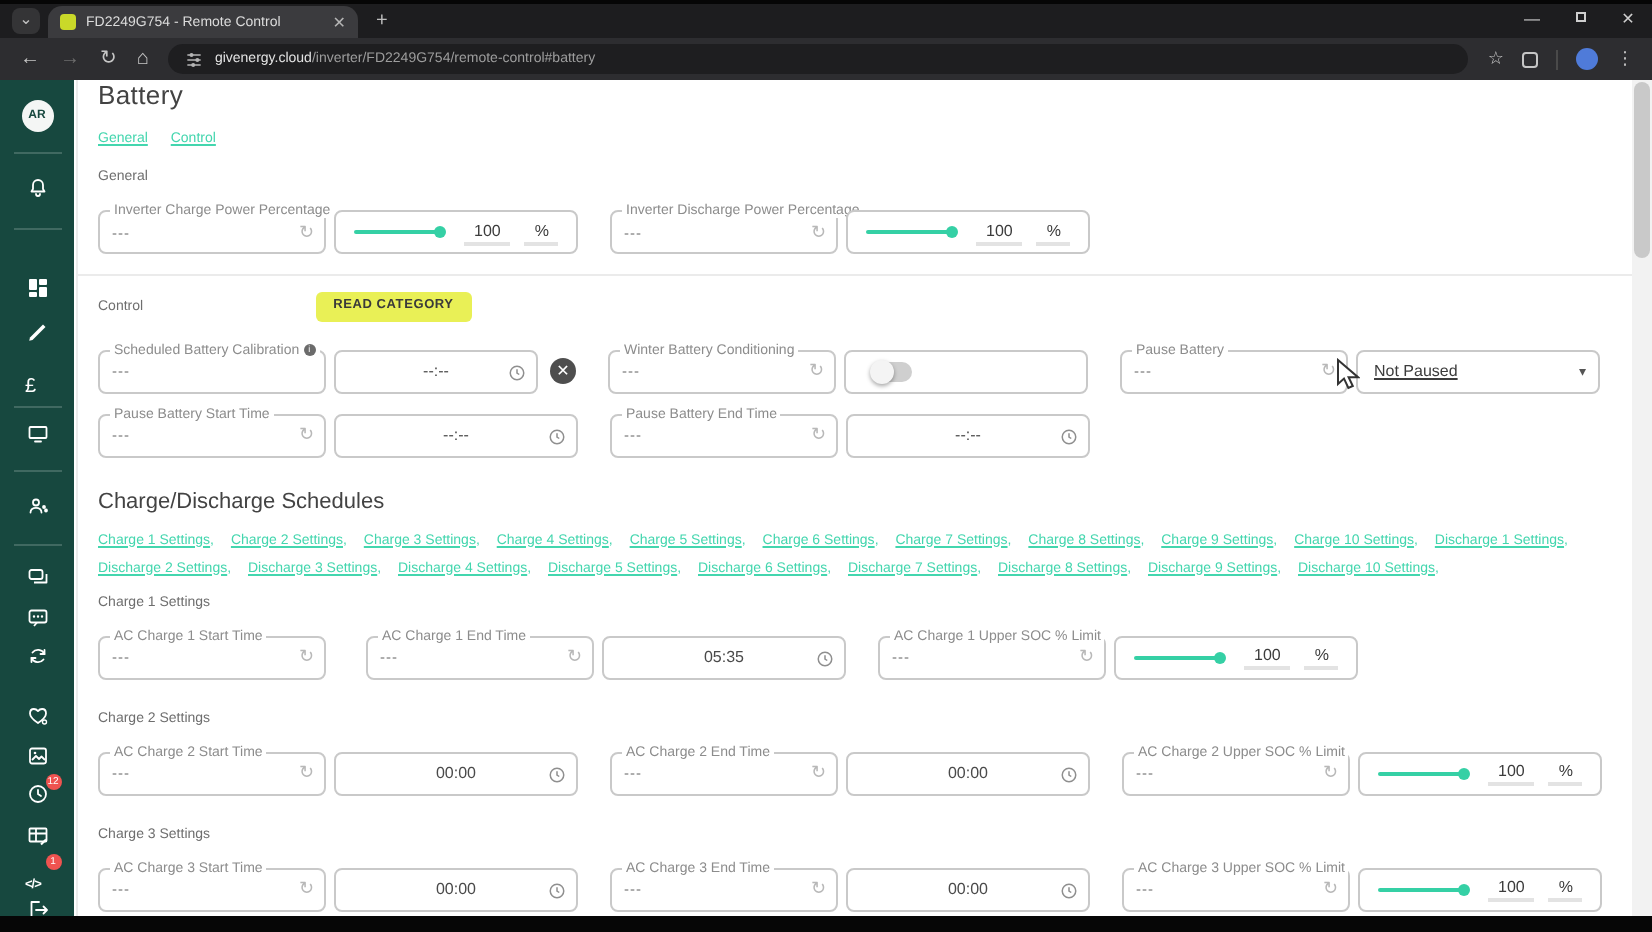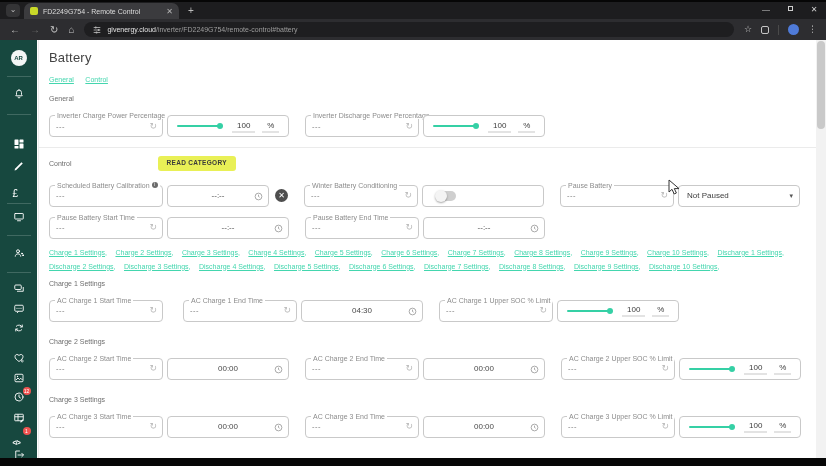--- a/index.html
+++ b/index.html
@@ -39,21 +39,21 @@
   .badge { position:absolute; top:-4px; right:-6px; min-width:8px; height:8px; border-radius:4px; background:#ef5350; color:#fff; font-size:5px; line-height:8px; text-align:center; padding:0 1px; }
   .gl { color:#fff; font-size:10px; line-height:12px; text-align:center; width:12px; }
   .glc { color:#fff; font-size:6.5px; font-weight:bold; line-height:12px; text-align:center; width:14px; letter-spacing:-.5px; }
 
   .content { position:absolute; left:38px; top:0; width:778px; height:418px; background:#fff; border-left:1px solid #ececec; padding-left:10px; overflow:hidden; }
   .scrollbar { position:absolute; right:0; top:0; width:10px; height:418px; background:#f2f2f2; }
   .scrollthumb { position:absolute; top:1px; left:1px; width:8px; height:88px; background:#c9c9c9; border-radius:4px; }
   .bottombar { position:absolute; left:0; top:458px; width:826px; height:8px; background:#060606; }
 
   
-  .pgtitle { margin-top:10px; font-size:13px; color:#434343; letter-spacing:.2px; }
+  .pgtitle { font-size:13px; color:#434343; letter-spacing:.2px; }
   .pgnav { margin-top:3px; }
   .pgnav a { font-size:7px; color:#43d6ae; text-decoration:underline; margin-right:7px; }
   .seclabel { font-size:7px; color:#6e6e6e; }
   .mt9 { margin-top:9px; }
   .row { display:flex; }
   .r1 { margin-top:13px; }
   .grp { display:flex; margin-right:16px; }
   .fb { position:relative; height:22px; border:1px solid #c9c9c9; border-radius:4px; background:#fff; display:flex; align-items:center; }
   .b1 { width:114px; margin-right:4px; }
   .b2 { width:122px; }
@@ -68,21 +68,21 @@
   .sval { margin-left:11px; font-size:8px; color:#3c3c3c; border-bottom:2px solid #e3e3e3; padding:1px 5px; }
   .sunit { margin-left:7px; font-size:8px; color:#3c3c3c; border-bottom:2px solid #e3e3e3; padding:1px 5px; }
   .hdiv { height:1px; background:#ebebeb; margin:10px 0 0 -10px; }
   .ctlrow { display:flex; align-items:center; margin-top:8px; }
   .readbtn { margin-left:86px; background:#e9f056; color:#3a3a3a; font-size:6.5px; font-weight:bold; letter-spacing:.3px; border:none; border-radius:3px; padding:4px 9px; line-height:1; }
   .r2 { margin-top:14px; }
   .r3 { margin-top:10px; }
   .xbtn { width:13px; height:13px; border-radius:50%; background:#4e4e4e; color:#fff; font-size:8px; line-height:13px; text-align:center; margin-left:6px; align-self:center; flex:none; }
   .tgl { position:relative; width:20px; height:10px; border-radius:5px; background:#cfcfcf; margin-left:13px; }
   .knob { position:absolute; left:-1px; top:-1px; width:12px; height:12px; border-radius:50%; background:#f4f4f4; box-shadow:0 1px 2px rgba(0,0,0,.35); }
-  .ddval { margin-left:8px; font-size:8px; color:#3c3c3c; }
+  .ddval { margin-left:8px; font-size:8px; color:#3c3c3c;text-decoration:underline; }
   .caret { margin-left:auto; margin-right:6px; font-size:7px; color:#555; }
   .infoic { width:6px; height:6px; border-radius:50%; background:#6b6b6b; color:#fff; font-size:4.5px; line-height:6px; text-align:center; display:inline-block; }
   .schedhead { margin-top:16px; font-size:11px; color:#434343; }
   .schedlinks { margin-top:5px; line-height:11px; width:766px; }
   .lw { white-space:nowrap; }
   .lw::after { content:","; color:#43d6ae; font-size:7px; margin-right:4px; }
   .slink { font-size:7px; color:#43d6ae; text-decoration:underline; }
   .grplabel { margin-top:16px; font-size:7px; color:#6e6e6e; }
   .gl1 { margin-top:8px; }
   .chrow { margin-top:13px; }
@@ -345,20 +345,21 @@
           <div class="fb b2">
             <span class="timev">--:--</span>
             <svg class="clocksvg" width="9" height="9" viewBox="0 0 24 24" fill="none" stroke="#8f8f8f" stroke-width="2">
                 <circle cx="12" cy="12" r="9"></circle>
                 <path d="M12 7v5l3 2"></path>
               </svg>
           </div>
         </div>
       </div>
 
+      <div class="schedhead">Charge/Discharge Schedules</div>
 
       <div class="schedlinks">
         <span class="lw"><a class="slink" href="#">Charge 1 Settings</a></span>
         <span class="lw"><a class="slink" href="#">Charge 2 Settings</a></span>
         <span class="lw"><a class="slink" href="#">Charge 3 Settings</a></span>
         <span class="lw"><a class="slink" href="#">Charge 4 Settings</a></span>
         <span class="lw"><a class="slink" href="#">Charge 5 Settings</a></span>
         <span class="lw"><a class="slink" href="#">Charge 6 Settings</a></span>
         <span class="lw"><a class="slink" href="#">Charge 7 Settings</a></span>
         <span class="lw"><a class="slink" href="#">Charge 8 Settings</a></span>
@@ -385,21 +386,21 @@
             <span class="ric">↻</span>
           </div>
         </div>
         <div class="grp">
           <div class="fb b1">
             <span class="lbl">AC Charge 1 End Time</span>
             <span class="val">---</span>
             <span class="ric">↻</span>
           </div>
           <div class="fb b2">
-            <span class="timev">04:30</span>
+            <span class="timev">05:35</span>
             <svg class="clocksvg" width="9" height="9" viewBox="0 0 24 24" fill="none" stroke="#8f8f8f" stroke-width="2">
                 <circle cx="12" cy="12" r="9"></circle>
                 <path d="M12 7v5l3 2"></path>
               </svg>
           </div>
         </div>
         <div class="grp">
           <div class="fb b1">
             <span class="lbl">AC Charge 1 Upper SOC % Limit</span>
             <span class="val">---</span>

